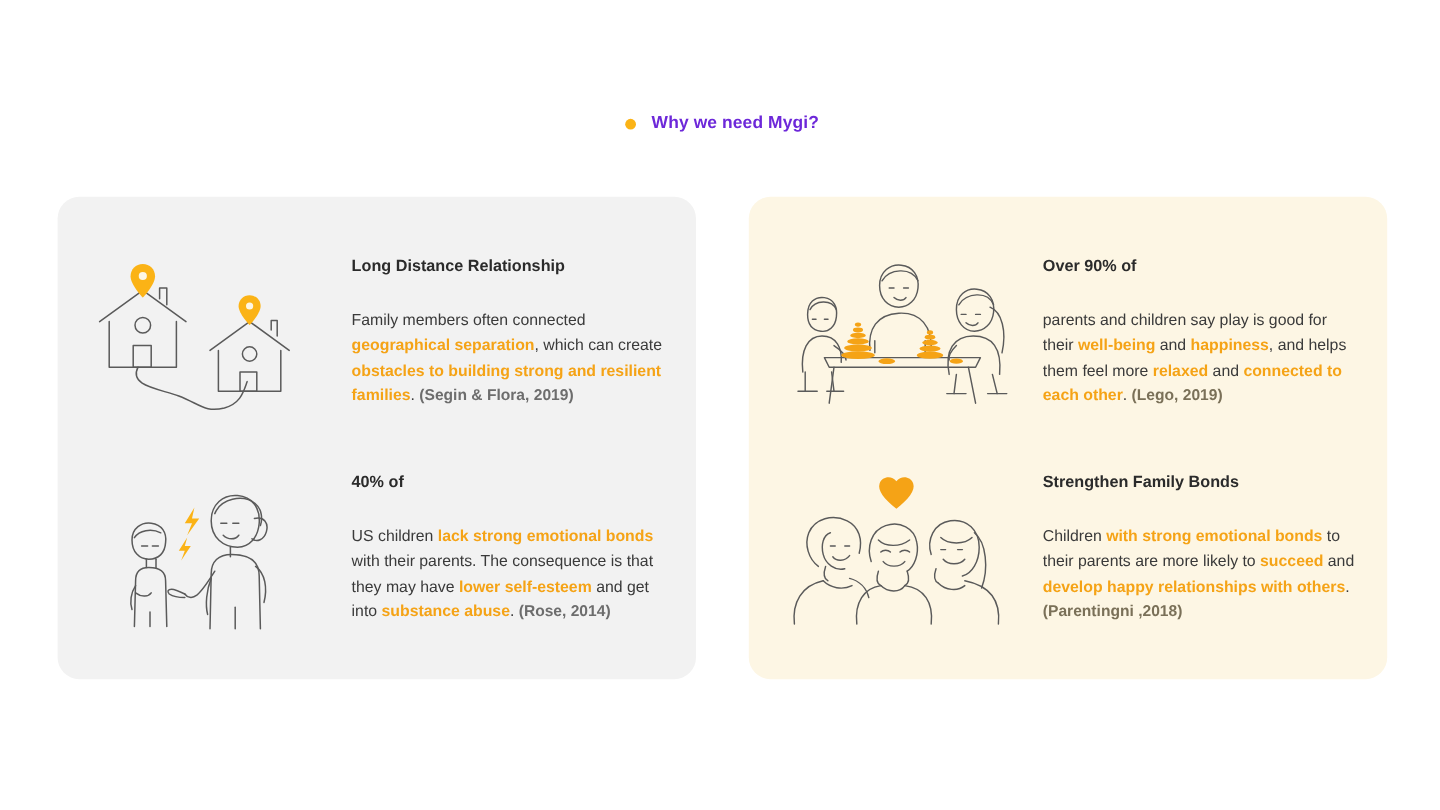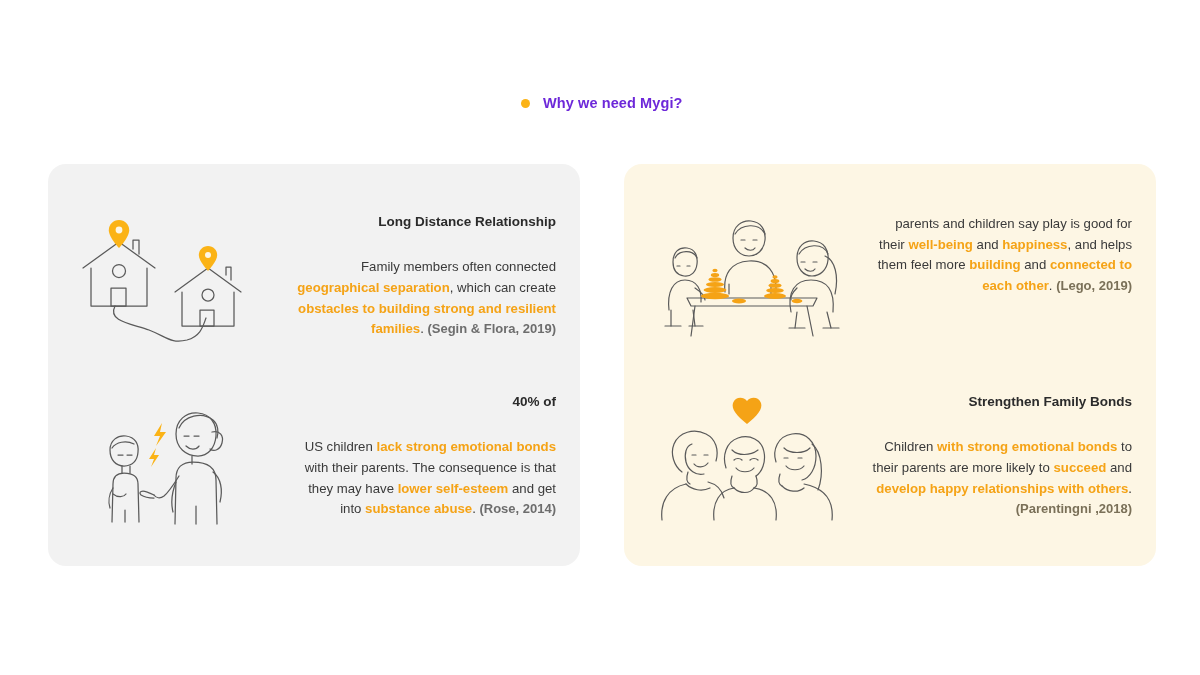--- a/index.html
+++ b/index.html
@@ -54,21 +54,20 @@
   .card-left  { left: 48px;  background: #F2F2F2; }
   .card-right { left: 624px; background: #FDF6E4; }
 
   .panel {
     position: absolute;
     left: 0;
     width: 100%;
     height: 180px;
     display: flex;
     align-items: flex-start;
-    text-align: right;
   }
   .panel-a { top: 50px; }
   .panel-b { top: 230px; }
 
   .art {
     width: 245px;
     flex: 0 0 245px;
     display: flex;
     align-items: center;
     justify-content: center;
@@ -257,21 +256,22 @@
             <ellipse cx="128" cy="72.5" rx="8.8" ry="2.6"></ellipse>
             <ellipse cx="128" cy="67.5" rx="6.5" ry="2.3"></ellipse>
             <ellipse cx="128" cy="63" rx="4.4" ry="2"></ellipse>
             <ellipse cx="128" cy="59" rx="2.6" ry="1.7"></ellipse>
             <ellipse cx="92" cy="83" rx="7" ry="2.4"></ellipse>
             <ellipse cx="150" cy="83" rx="5.4" ry="2.2"></ellipse>
           </g>
         </svg>
       </div>
       <div class="copy">
-        <div class="copy-body"><span>parents and children say play is good for their </span><span class="hl">well-being</span><span> and </span><span class="hl">happiness</span><span>, and helps them feel more </span><span class="hl">building</span><span> and </span><span class="hl">connected to each other</span><span>.</span><span class="cite"> (Lego, 2019)</span></div>
+        <div class="copy-head">Over 90% of</div>
+        <div class="copy-body"><span>parents and children say play is good for their </span><span class="hl">well-being</span><span> and </span><span class="hl">happiness</span><span>, and helps them feel more </span><span class="hl">relaxed</span><span> and </span><span class="hl">connected to each other</span><span>.</span><span class="cite"> (Lego, 2019)</span></div>
       </div>
     </div>
 
     <div class="panel panel-b">
       <div class="art">
         <svg width="190" height="125" viewBox="0 0 190 125">
 
           <g>
             <path d="M95 3 C 91 -2, 83 -1, 81 5 C 79 11, 85 18, 95 26 C 105 18, 111 11, 109 5 C 107 -1, 99 -2, 95 3 Z" fill="#F5A316"></path>
           </g>

